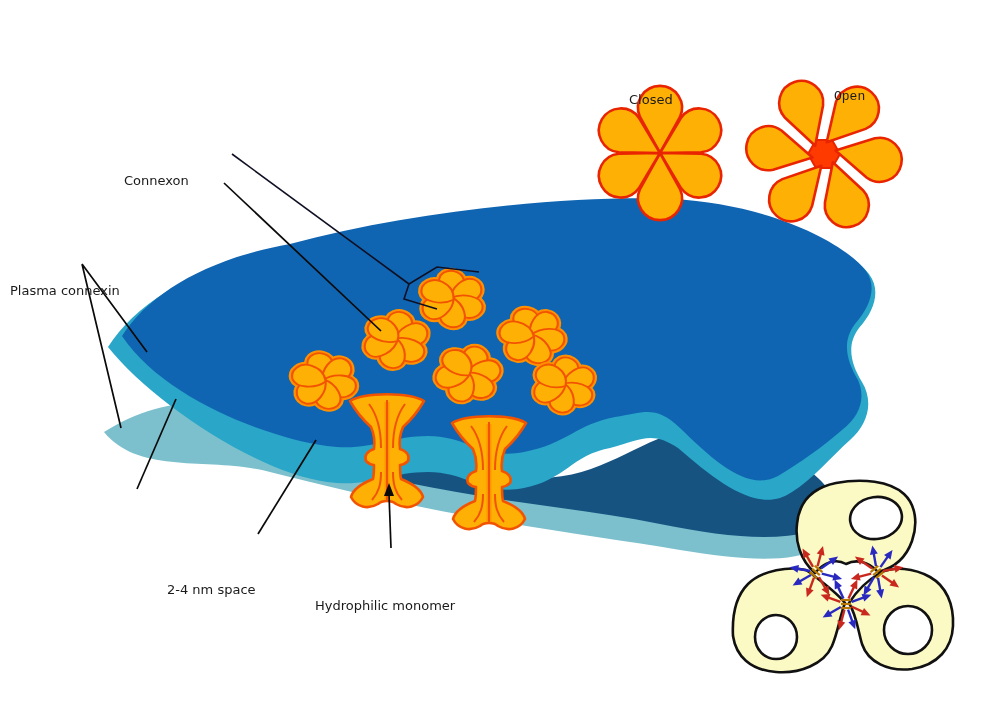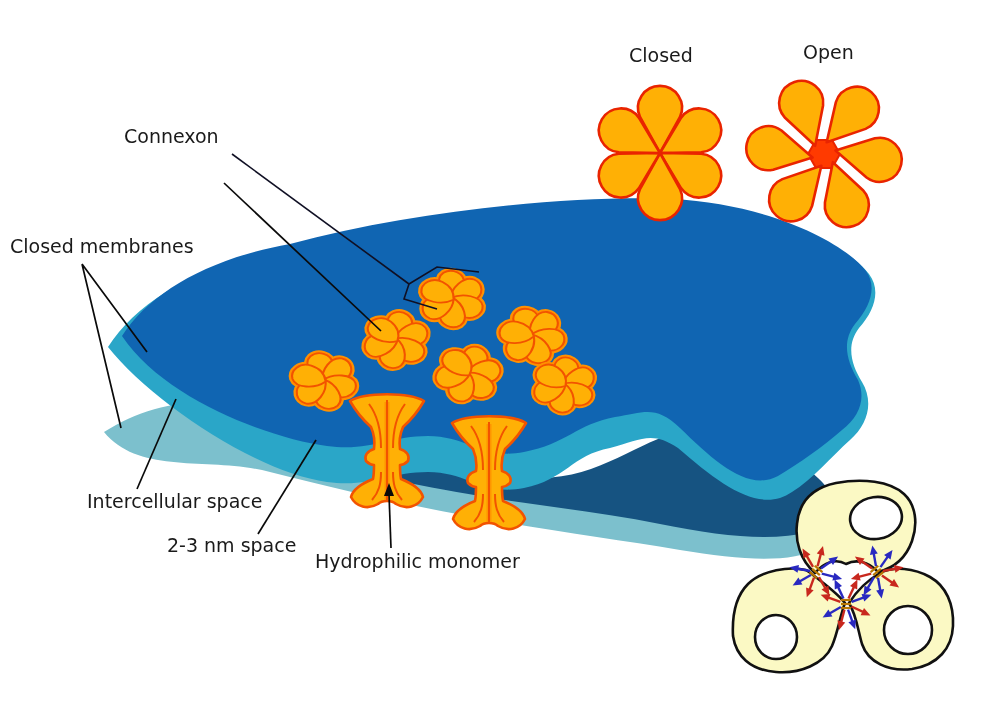--- a/index.html
+++ b/index.html
@@ -6,24 +6,25 @@
   .stage{
     position:relative;
     width:1000px;height:702px;
     background:#ffffff;
     overflow:hidden;
     font-family:"DejaVu Sans","Liberation Sans",sans-serif;
   }
   .stage svg{position:absolute;left:0;top:0;}
   .lbl{
     position:absolute;
-    font-size:19px;
+    font-size:13px;
     line-height:1.15;
     color:var(--label-text,#1a1a1a);
     white-space:nowrap;
+    margin-top:48px;
   }
   
   .m-bot-under{fill:var(--membrane-bottom-edge);}
   .m-bot-face{fill:var(--membrane-bottom-face);}
   .m-top-under{fill:var(--membrane-top-edge);}
   .m-top-face{fill:var(--membrane-top-face);}
   
   .pg{fill:none;stroke:var(--connexon-glow);stroke-width:7;stroke-linejoin:round;}
   .pf{fill:var(--connexon-fill);stroke:var(--connexon-line);stroke-width:2.2;stroke-linejoin:round;}
   
@@ -196,20 +197,19 @@
       <use href="#arrR" transform="translate(846,604) rotate(25) translate(0,-8)"></use>
       <use href="#arrB" transform="translate(846,604) rotate(70) translate(0,-8)"></use>
       <use href="#arrR" transform="translate(846,604) rotate(115) translate(0,-8)"></use>
       <use href="#arrB" transform="translate(846,604) rotate(160) translate(0,-8)"></use>
       <use href="#arrR" transform="translate(846,604) rotate(-165) translate(0,-8)"></use>
     </g>
   </g>
 </svg>
 
 <div class="lbl" style="left:124px;top:126px;">Connexon</div>
-<div class="lbl" style="left:10px;top:236px;">Closed membranes</div>
-<div class="lbl" style="left:87px;top:491px;">Intercellular space</div>
-<div class="lbl" style="left:167px;top:535px;">2-3 nm space</div>
+<div class="lbl" style="left:10px;top:236px;">Plasma connexin</div>
+<div class="lbl" style="left:167px;top:535px;">2-4 nm space</div>
 <div class="lbl" style="left:315px;top:551px;">Hydrophilic monomer</div>
 <div class="lbl" style="left:629px;top:45px;">Closed</div>
-<div class="lbl" style="left:803px;top:42px;">Open</div>
+<div class="lbl" style="left:834px;top:42px;font-family:Liberation Mono, monospace;">Open</div>
 
 </div>
 
 </body></html>

